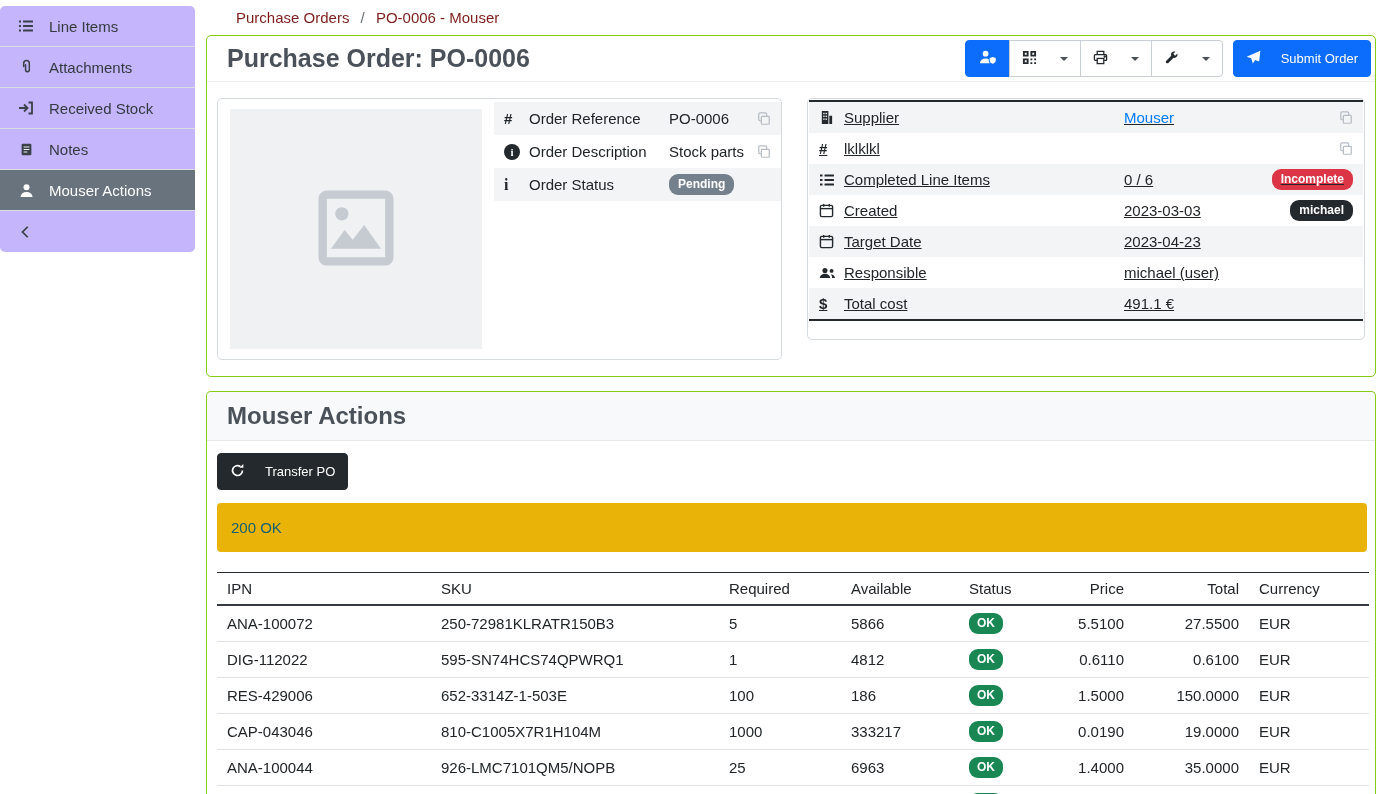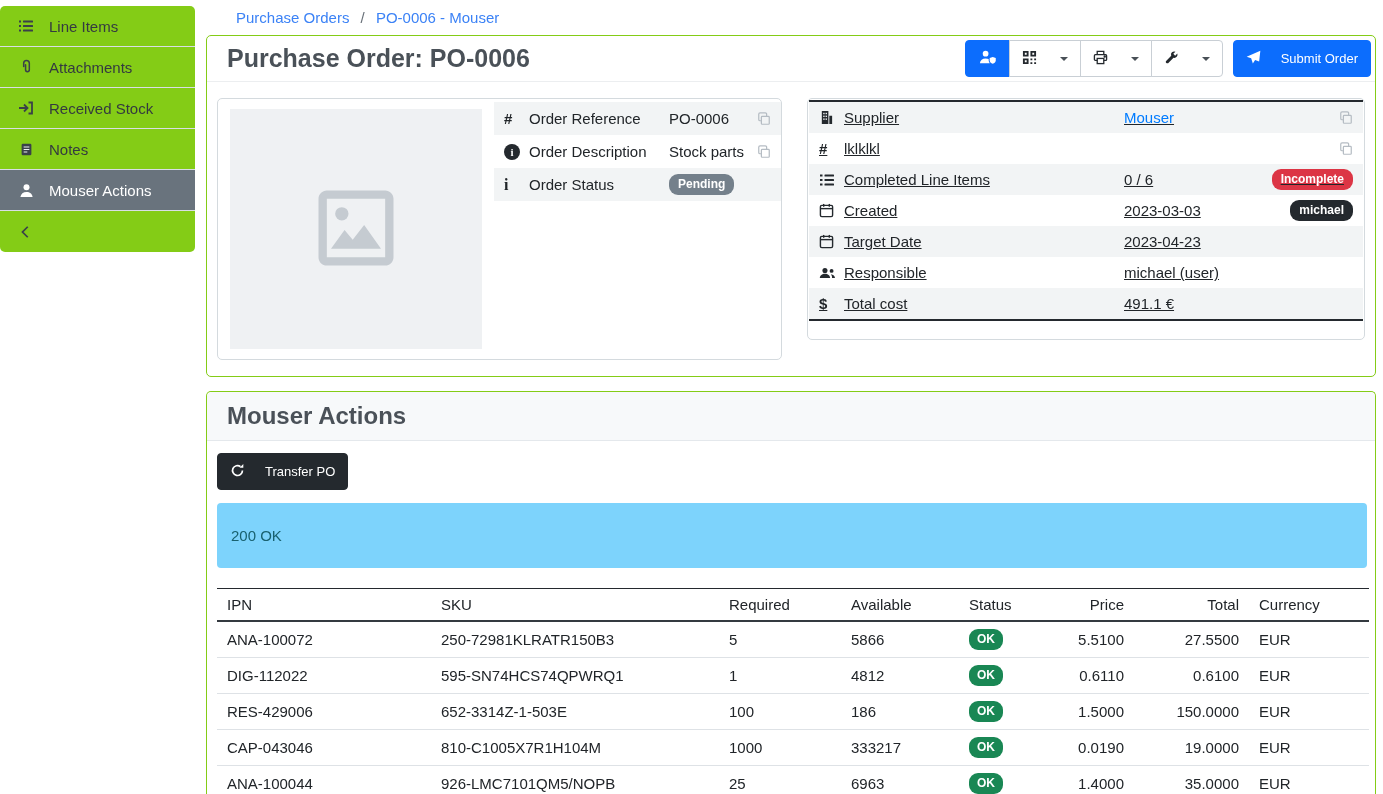--- a/index.html
+++ b/index.html
@@ -3,30 +3,30 @@
 <meta charset="utf-8">
 <style>
   * { box-sizing: border-box; margin: 0; padding: 0; }
   html, body { width: 1383px; height: 794px; overflow: hidden; }
   body { font-family: "Liberation Sans", sans-serif; background: #fff; color: #212529; font-size: 15px; }
   .layout { display: flex; align-items: flex-start; height: 100%; }
 
   
   .sidebar { flex: 0 0 195px; margin-top: 6px; border-radius: 5px; overflow: hidden; }
   .side-item { display: flex; align-items: center; height: 41px; padding: 0 10px 0 16px;
-               background: #84cc16; border-bottom: 1px solid #d9dee5; color: #343a40; cursor: pointer; }
+               background: #c4b5fd; border-bottom: 1px solid #d9dee5; color: #343a40; cursor: pointer; }
   .side-item:last-child { border-bottom: none; }
   .s-icon { width: 20px; margin-right: 13px; display: flex; justify-content: center; align-items: center; color: #3a4149; }
   .side-item.active { background: #69737d; color: #fff; }
   .side-item.active .s-icon { color: #fff; }
 
   
   .main { flex: 1; padding: 0 7px 0 11px; min-width: 0; }
   .breadcrumb { padding: 9px 0 9px 30px; }
-  .breadcrumb a { color: #3b82f6; text-decoration: none; cursor: pointer; }
+  .breadcrumb a { color: #7f1d1d; text-decoration: none; cursor: pointer; }
   .crumb-sep { color: #687078; margin: 0 7px; }
 
   .panel { border: 1px solid #84cc16; border-radius: 5px; background: #fff; }
   .panel-heading { display: flex; align-items: center; justify-content: space-between;
                    padding: 4px 4px 4px 20px; min-height: 45px; border-bottom: 1px solid #eceef0; }
   .page-title { font-size: 25px; font-weight: 600; color: #4a5158; }
 
   .actions { display: flex; align-items: center; gap: 10px; }
   .btn { display: inline-flex; align-items: center; justify-content: center; gap: 20px; height: 37px;
          padding: 0 12px; border: 1px solid transparent; border-radius: 4px; font-size: 13px;
@@ -71,21 +71,21 @@
   .badge-secondary { background: #74808b; }
   .badge-danger { background: #dc3545; }
   .badge-dark { background: #24292e; }
   .badge-ok { background: #198754; padding: 3px 8px; }
 
   
   .plugin-panel { margin-top: 14px; border-radius: 5px 5px 0 0; border-bottom: none; }
   .plugin-heading { padding: 10px 20px; font-size: 24px; font-weight: 600; color: #4a5158;
                     background: #f7f9fa; border-bottom: 1px solid #e4e8ec; border-radius: 5px 5px 0 0; }
   .plugin-body { padding: 12px 8px 0 10px; }
-  .alert-info { margin-top: 13px; background: #7dd3fc; color: #19616f; padding: 24px 14px; border-radius: 4px; }
+  .alert-info { margin-top: 13px; background: #eab308; color: #19616f; padding: 16px 14px; border-radius: 4px; }
 
   table.data { width: 100%; border-collapse: collapse; margin-top: 20px; font-size: 15px; color: #212529; table-layout: fixed; }
   .data th, .data td { padding: 7px 10px; text-align: left; font-weight: 400; overflow: hidden; white-space: nowrap; }
   .data thead th { border-top: 1px solid #24292e; border-bottom: 2px solid #343a40; }
   .data tbody td { border-bottom: 1px solid #dee2e6; }
   .num { text-align: right !important; }
 </style>
 </head>
 <body>
 

